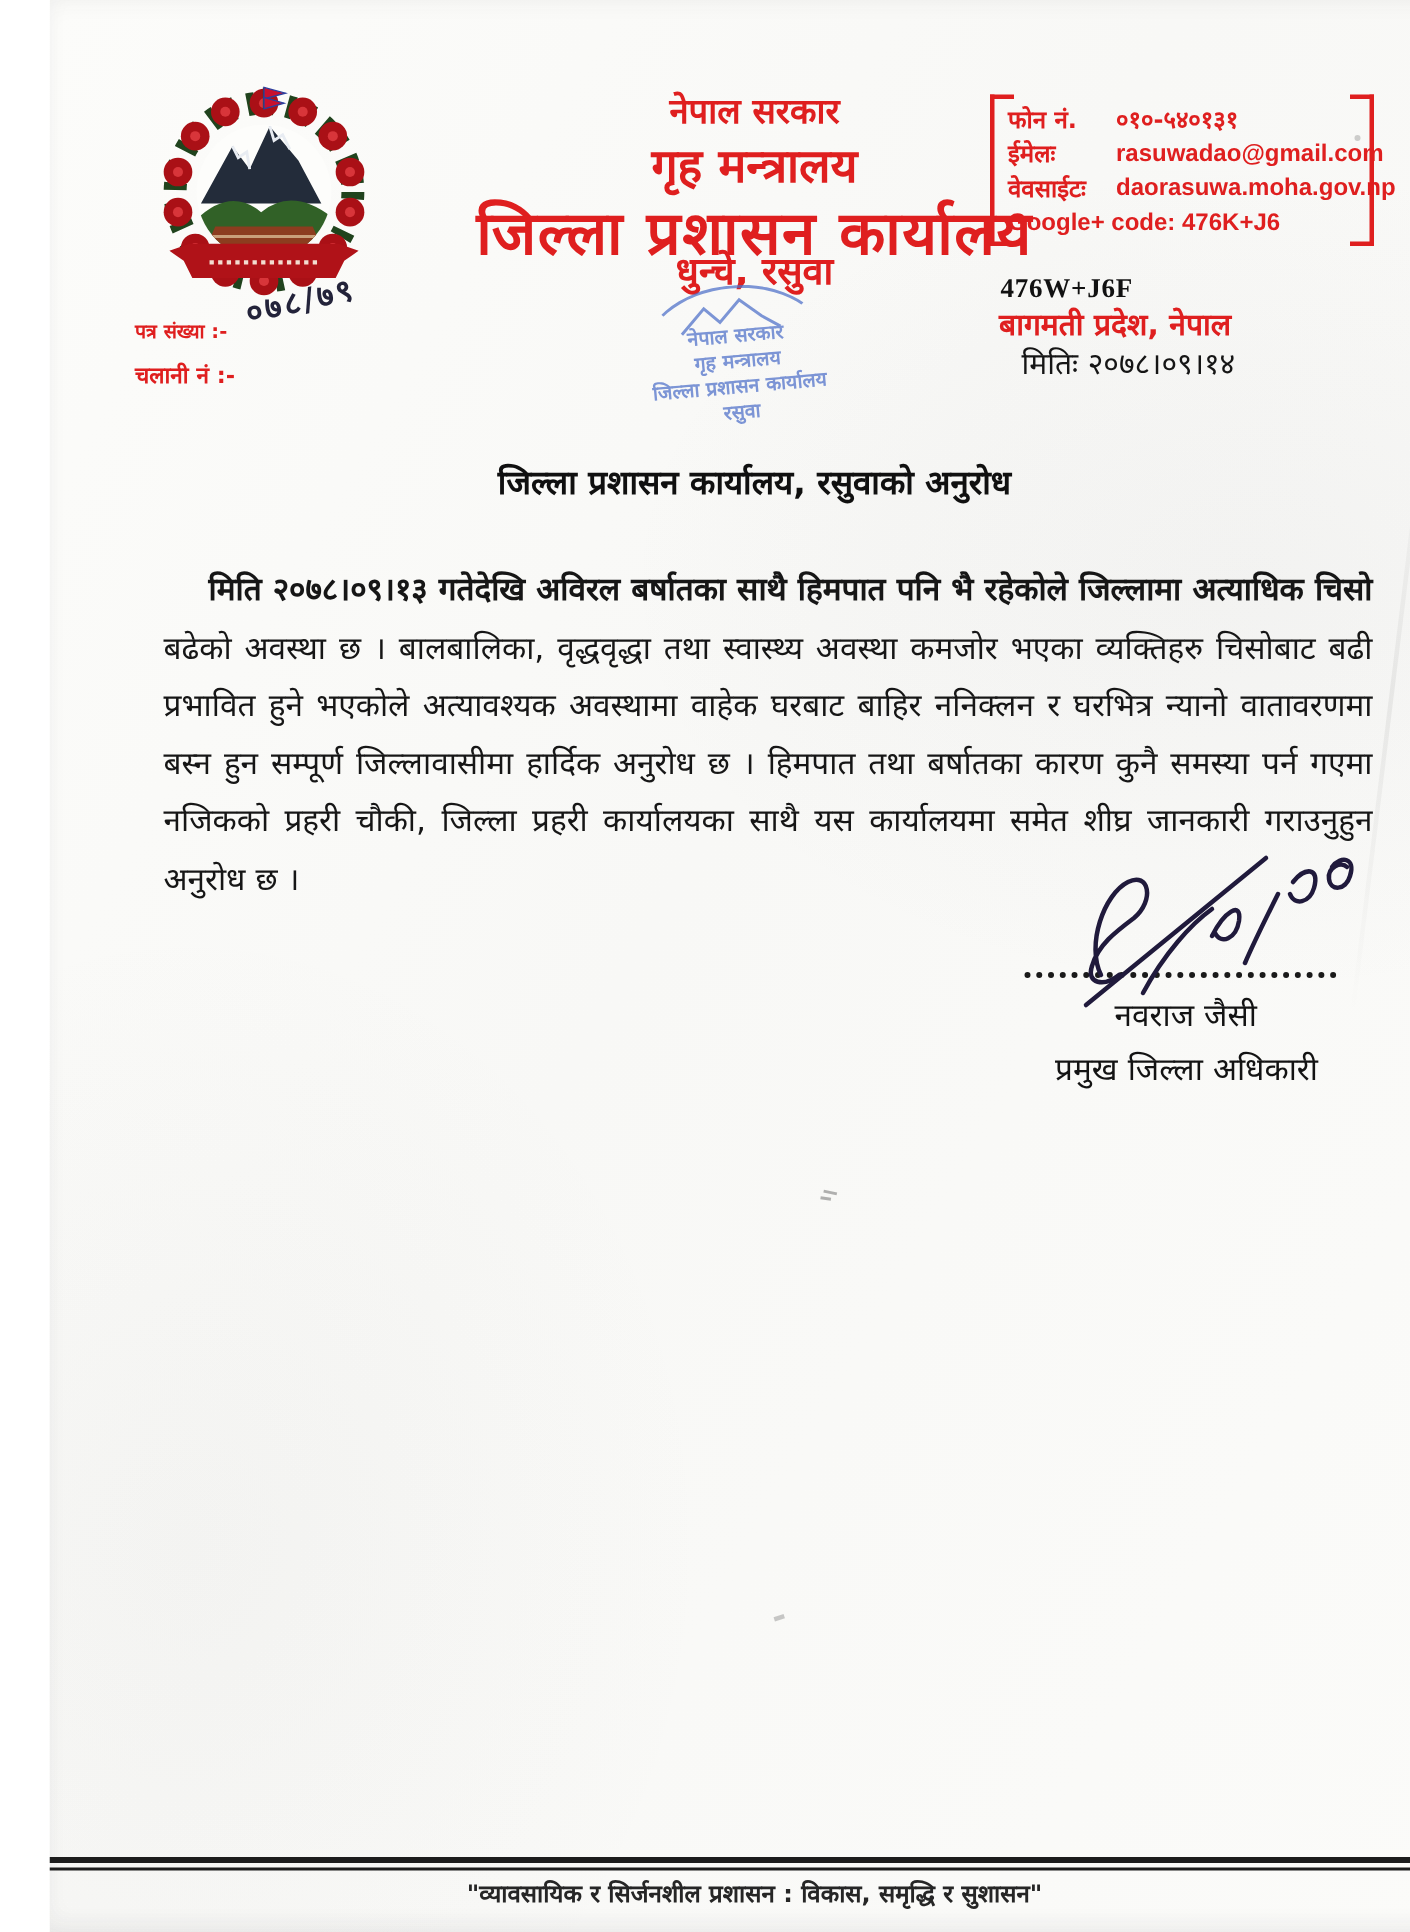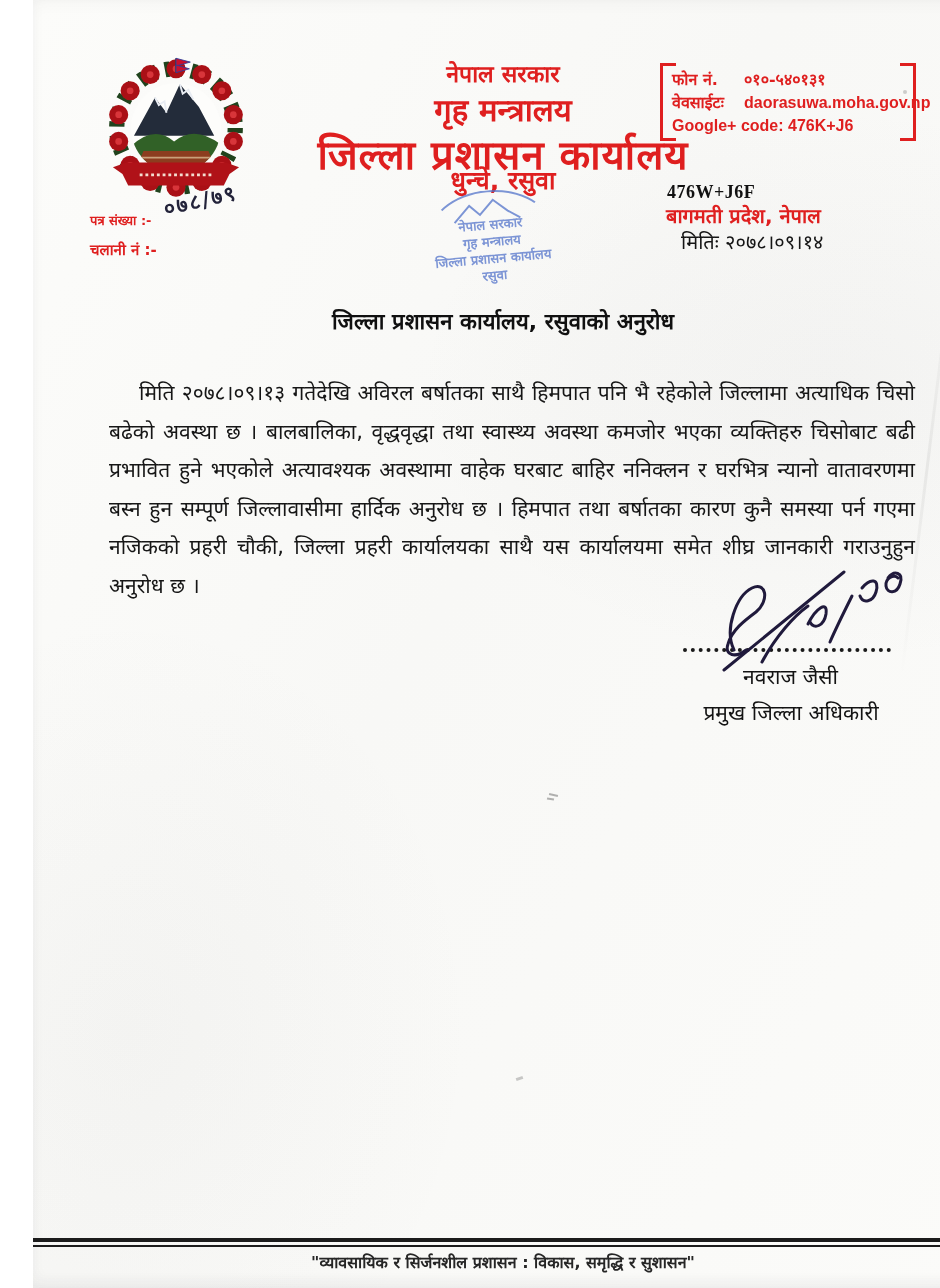--- a/index.html
+++ b/index.html
@@ -45,21 +45,21 @@
   .stamp-arc{position:absolute;left:24px;top:0px;width:122px;height:86px;border:2.5px solid #4d6fc9;border-color:#4d6fc9 transparent transparent transparent;border-radius:50%;}
   .stamp-lines{position:absolute;left:0;top:26px;width:100%;text-align:center;color:#4d6fc9;font-weight:600;}
   .stamp-lines div{line-height:17px;font-size:13px;white-space:nowrap;}
 
   
   .subject{left:0;top:305px;width:940px;text-align:center;font-size:22px;font-weight:bold;color:#101010;}
 
   
   .body-block{left:76px;top:374px;width:806px;color:#161616;}
   .b-line{font-size:21px;line-height:38.5px;text-align:justify;text-align-last:justify;white-space:normal;}
-  .b-line.first{text-indent:30px;}
+  .b-line.first{text-indent:30px;font-weight:bold;}
   .b-line.last{text-align-last:left;}
 
   
   .sig-ink{left:633px;top:566px;width:255px;height:118px;}
   .dotline{left:650px;top:612px;width:208px;height:36px;border-bottom:4px dotted #1a1a1a;}
   .sig-name{left:655px;top:662px;width:205px;text-align:center;font-size:21px;color:#131313;}
   .sig-title{left:618px;top:698px;width:280px;text-align:center;font-size:21px;color:#131313;}
 
   
   .footer-rule{left:0;top:1238px;width:940px;height:3px;border-top:4px solid #1c1c1c;border-bottom:2px solid #1c1c1c;}
@@ -135,20 +135,24 @@
   <div class="abs red h-loc">धुन्चे, रसुवा</div>
 
   <div class="abs contact-box">
     <div class="bracket bl"></div>
     <div class="bracket br"></div>
     <div class="c-row">
       <span class="lbl">फोन नं.</span>
       <span>०१०-५४०१३१</span>
     </div>
     <div class="c-row">
+      <span class="lbl">ईमेलः</span>
+      <span class="latin">rasuwadao@gmail.com</span>
+    </div>
+    <div class="c-row">
       <span class="lbl">वेवसाईटः</span>
       <span class="latin">daorasuwa.moha.gov.np</span>
     </div>
     <div class="c-row latin">Google+ code: 476K+J6</div>
   </div>
   <div class="abs plus-code">476W+J6F</div>
   <div class="abs red province">बागमती प्रदेश, नेपाल</div>
   <div class="abs dateline">मितिः २०७८।०९।१४</div>
 
   <div class="abs red ref-label">पत्र संख्या :-</div>

